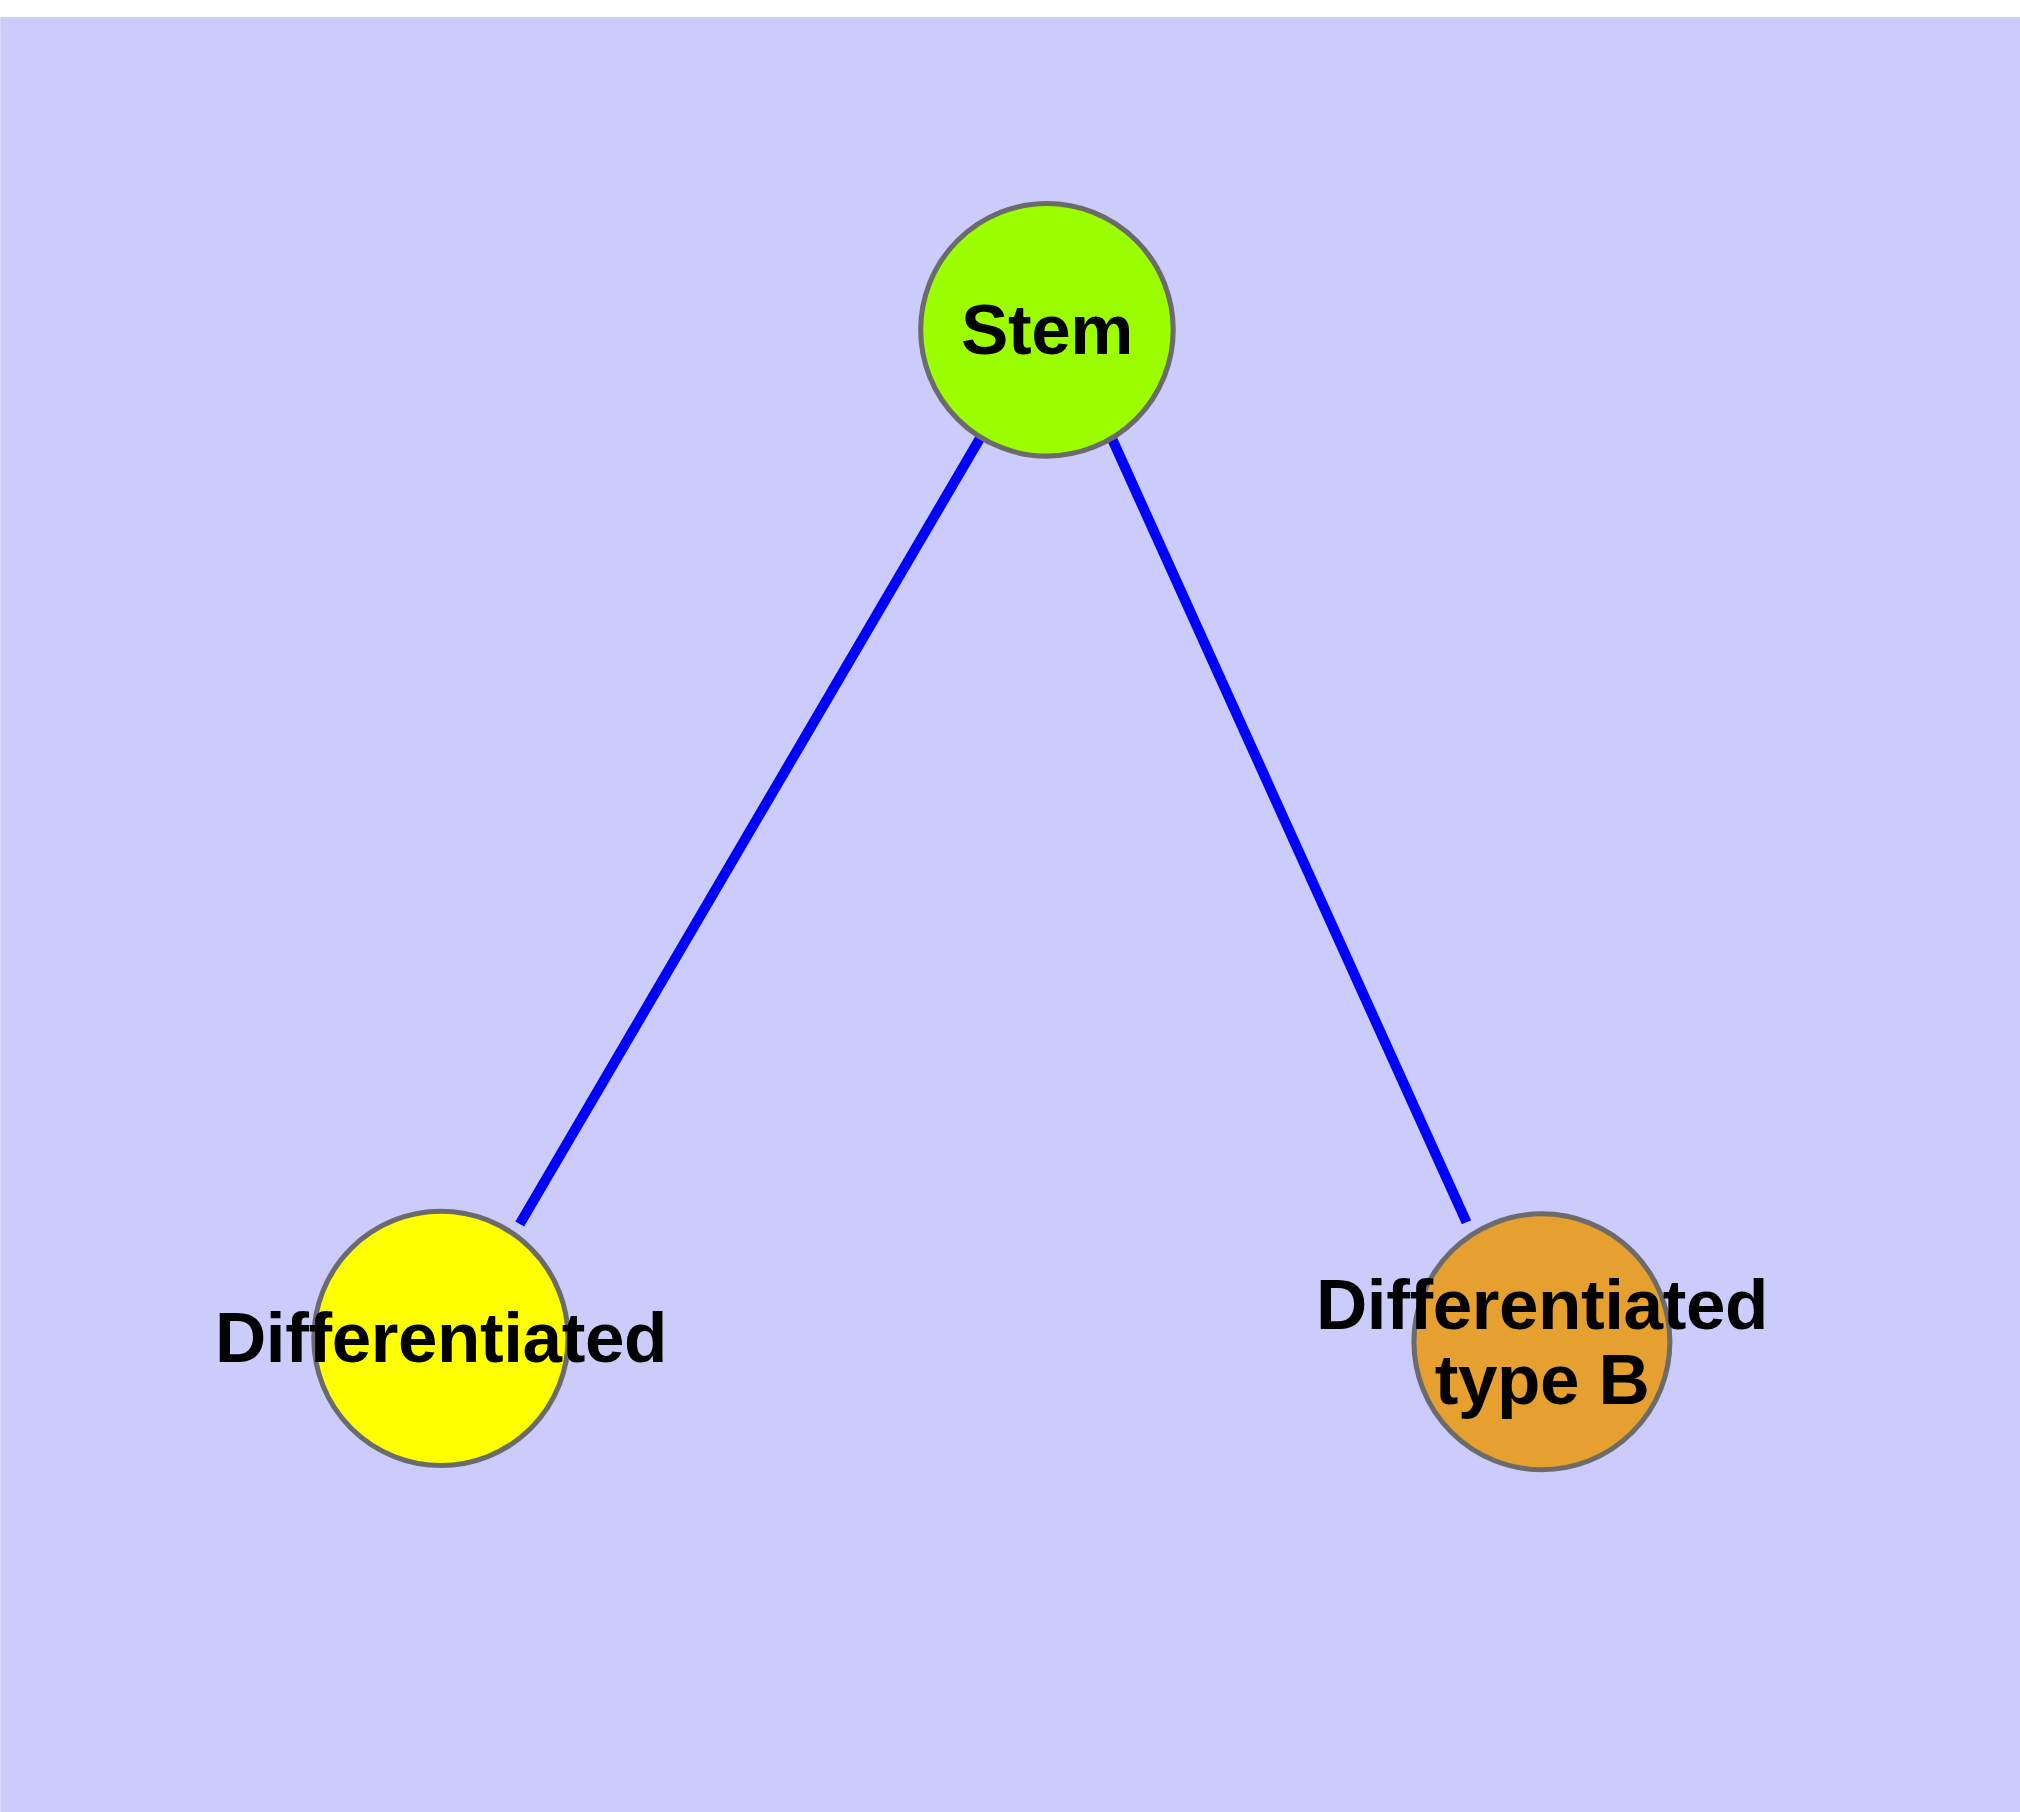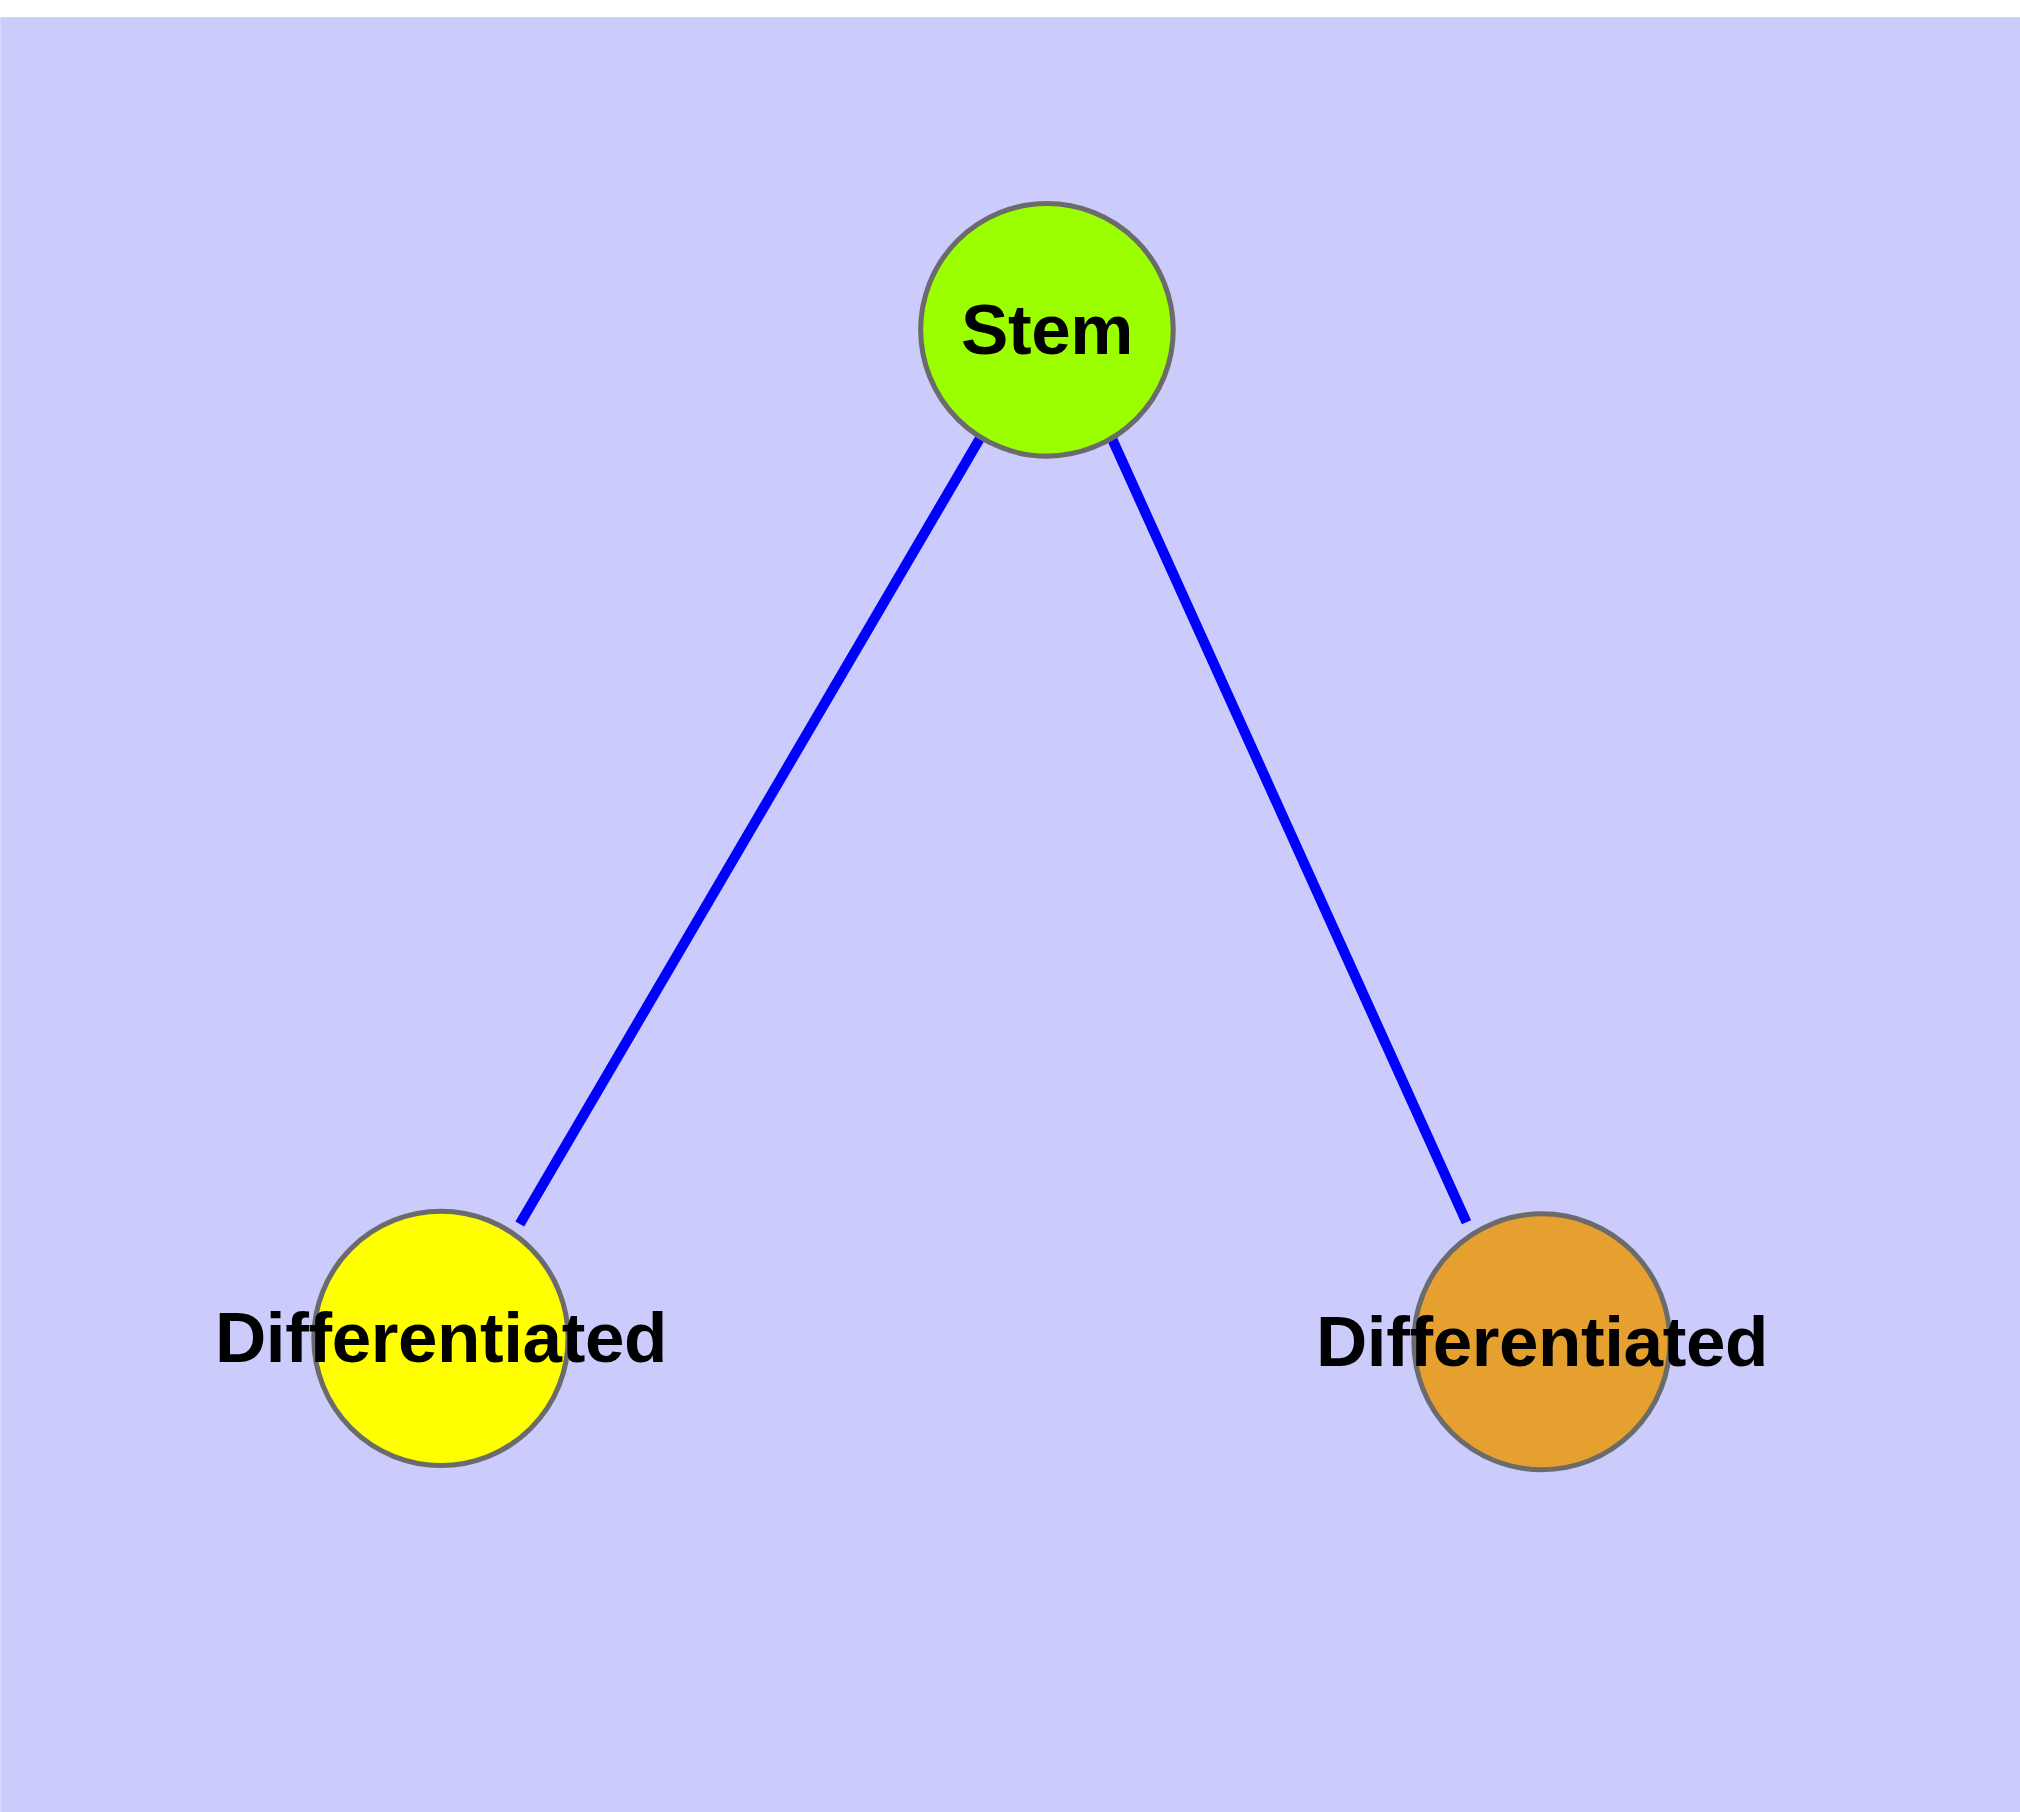--- a/index.html
+++ b/index.html
@@ -86,16 +86,17 @@
     <div class="node-label" id="label-stem" style="left: 1047px; top: 318px; font-size: 71px; color: rgb(0, 0, 0);">
       <span class="lbl-line">Stem</span>
     </div>
 
     <div class="node-label" id="label-type-a" style="left: 441px; top: 1326px; font-size: 71px; color: rgb(0, 0, 0);">
       <span class="lbl-line">Differentiated</span>
     </div>
 
     <div class="node-label" id="label-type-b" style="left: 1542px; top: 1330px; font-size: 71px; color: rgb(0, 0, 0);">
       <span class="lbl-line">Differentiated</span>
+      <span class="lbl-line">type B</span>
     </div>
   </div>
 </div>
 
 
 </body></html>

